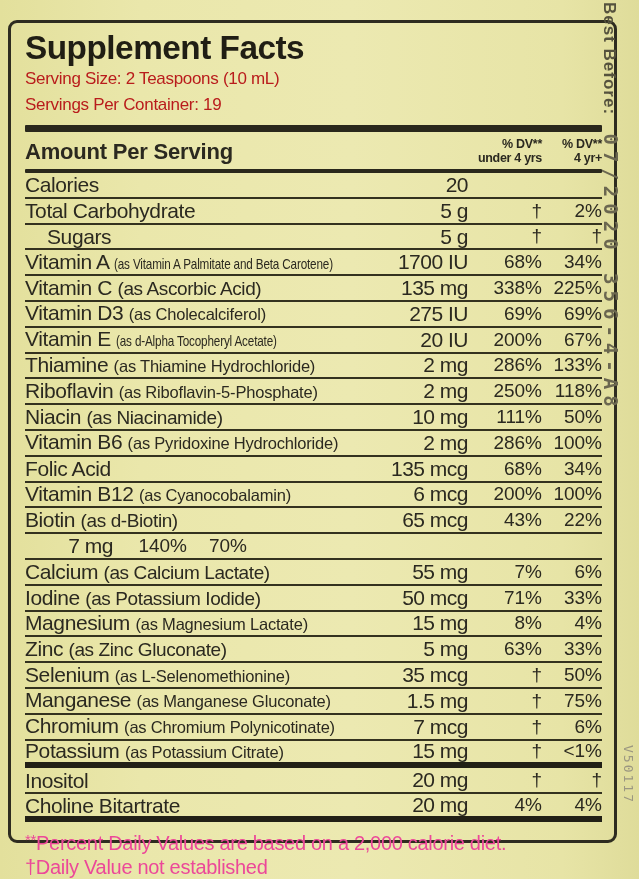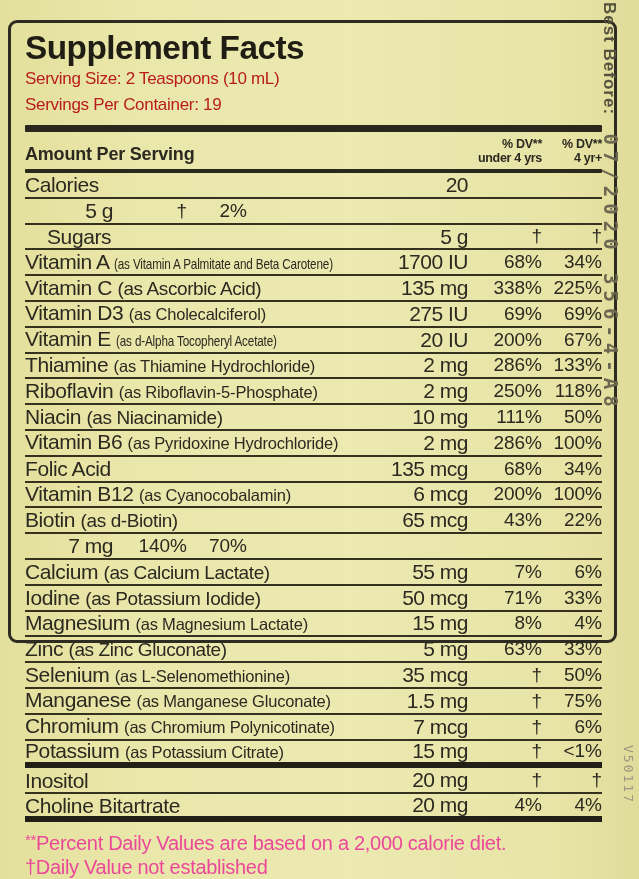--- a/index.html
+++ b/index.html
@@ -4,39 +4,39 @@
 <style>
   html, body { margin: 0; padding: 0; }
   body {
     width: 639px; height: 879px; overflow: hidden; position: relative;
     background: linear-gradient(90deg, #e3e09c 0%, #eae7ab 22%, #ece9b1 55%, #e7e4a6 88%, #dfdc9a 100%);
     font-family: "Liberation Sans", sans-serif;
     color: #2b2920;
     -webkit-font-smoothing: antialiased;
   }
   .label-box {
-    position: absolute; left: 8px; top: 20px; width: 609px; height: 623px;
+    position: absolute; left: 8px; top: 20px; width: 609px; height: 823px;
     border: 3px solid #2e2c20; border-radius: 9px;
     box-sizing: border-box;
     padding: 5px 12px 6px 14px;
   }
   .title {
     font-size: 34px; font-weight: 700; letter-spacing: -0.5px;
     color: #201e14; line-height: 38px; margin: 0;
     transform: scaleX(0.98); transform-origin: left;
   }
   .serving-line {
     font-size: 17px; line-height: 26px; color: #b91c1c; letter-spacing: -0.3px;
   }
   .rule-thick { height: 7px; background: #2a281c; margin-top: 7px; border-radius: 1px; }
   .rule-med   { height: 4px; background: #2a281c; border-radius: 1px; }
   .col-head-row {
     display: flex; align-items: flex-end; padding: 5px 0 4px 0;
   }
-  .aps { flex: 1; font-size: 18px; font-weight: 700; letter-spacing: -0.2px; }
+  .aps { flex: 1; font-size: 22px; font-weight: 700; letter-spacing: -0.2px; }
   .dv-col { width: 74px; text-align: right; font-size: 12.5px; font-weight: 700;
             line-height: 14px; letter-spacing: -0.3px; white-space: nowrap; }
   .dv-col.last { width: 60px; }
   
   .rows {}
   .row {
     display: flex; align-items: center;
     height: 23.8px; border-bottom: 2px solid #34321f;
     overflow: visible; white-space: nowrap;
   }
@@ -99,20 +99,21 @@
   <div class="rule-med"></div>
 
   <div class="rows">
       <div class="row">
         <span class="cell-name"><span>Calories</span></span>
         <span class="cell-amt">20</span>
         <span class="cell-dv1"></span>
         <span class="cell-dv2"></span>
       </div>
       <div class="row">
+        <span class="cell-name"><span>Total Carbohydrate</span></span>
         <span class="cell-amt">5 g</span>
         <span class="cell-dv1">†</span>
         <span class="cell-dv2">2%</span>
       </div>
       <div class="row indent">
         <span class="cell-name"><span>Sugars</span></span>
         <span class="cell-amt">5 g</span>
         <span class="cell-dv1">†</span>
         <span class="cell-dv2">†</span>
       </div>

